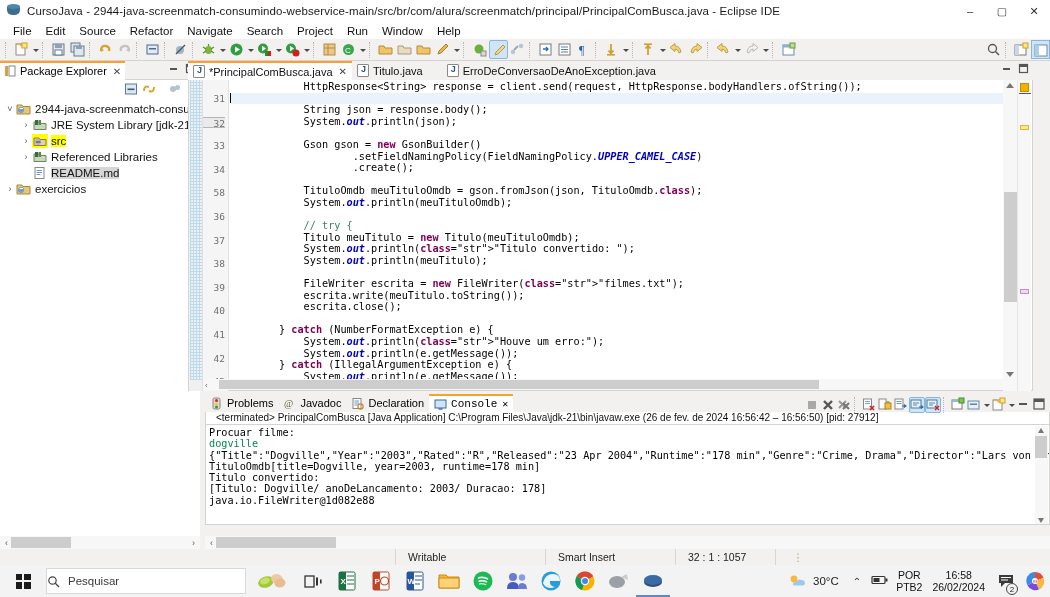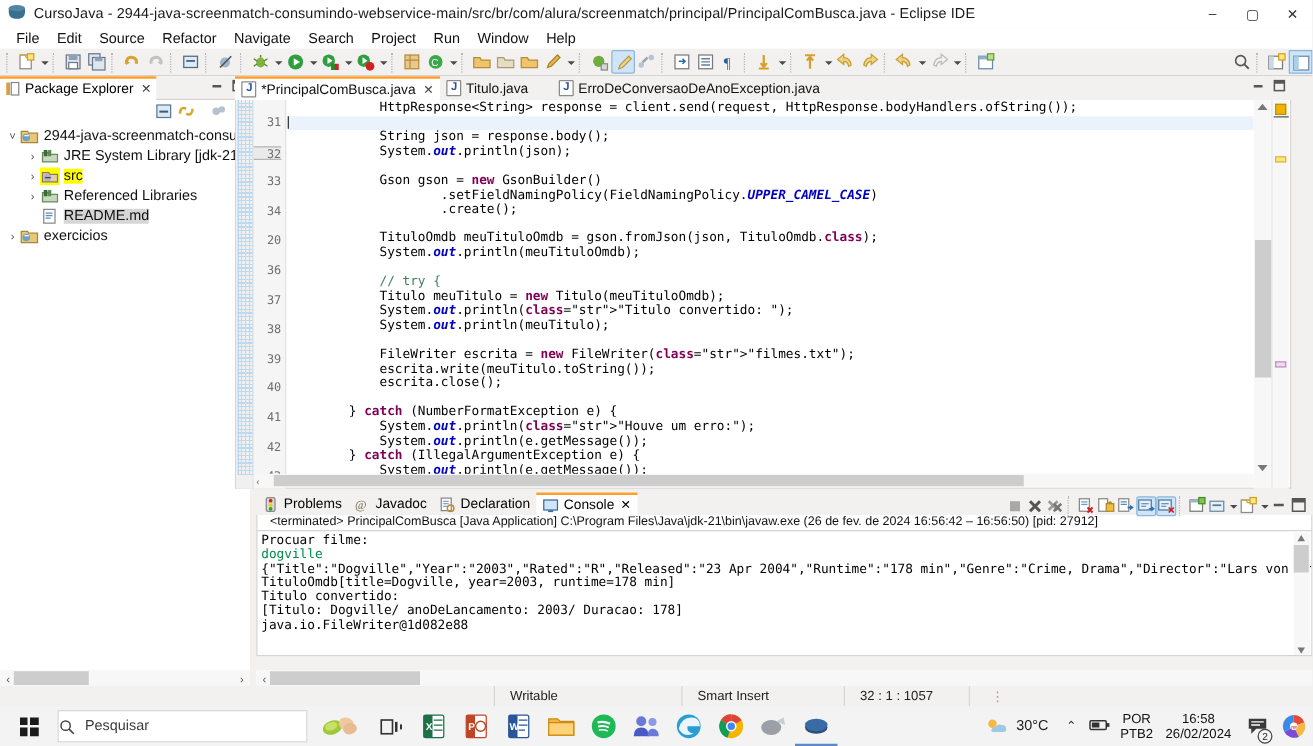--- a/index.html
+++ b/index.html
@@ -148,21 +148,21 @@
   .ed-vscroll { position:absolute; right:15px; top:0; width:14px; height:311px; background:#f7f7f7; }
   .ed-vthumb { position:absolute; right:15px; width:13px; background:#cdcdcd; }
   .ed-ovr { position:absolute; right:1px; top:0; width:14px; height:311px; background:#f7f7f7; border-left:1px solid #e6e6e6; }
   .ed-hscroll { position:absolute; left:14px; bottom:0; right:29px; height:11px; background:#f7f7f7; }
   .ed-hthumb { position:absolute; left:16px; bottom:1px; width:600px; height:9px; background:#cdcdcd; }
 
   
   .console { position:absolute; left:205px; top:333px; width:845px; height:142px; background:#f2f1f0; }
   .cons-tabrow { height:18px; display:flex; align-items:center; position:relative; }
   .cons-tab { display:flex; align-items:center; height:18px; padding:0 5px; font-size:11px; white-space:nowrap;justify-content:flex-end; }
-  .cons-tab.active { background:#fff; border-top:2px solid #ff9e2b; }
+  .cons-tab.active { background:#fff; border-top:2px solid #ff9e2b;font-family:Liberation Mono, monospace; }
   .cons-tab .ci { width:13px; height:13px; margin-right:4px; position:relative; flex:none; }
   .cons-tab .x { margin-left:5px; font-size:10px; }
   .cons-tools { position:absolute; right:2px; top:1px; display:flex; align-items:center; gap:0px; }
   .ctbtn { width:16px; height:16px; position:relative; }
   .ctbtn.on { background:#cfe4f7; border:1px solid #8ab6dd; border-radius:2px; }
 
   .cons-term {
     height:12px; background:#fff; font-size:10px; padding-left:10px; color:#111;
     white-space:nowrap; overflow:hidden; border-left:1px solid #d6d4d2; border-right:1px solid #d6d4d2;
   }
@@ -640,21 +640,21 @@
 
       <div class="codewrap">
         <div class="ed-marker">
           <div class="ed-markdots"></div>
         </div>
         <div class="gutter" id="gutter">
             <div class="gline">31</div>
             <div class="gline cur">32</div>
             <div class="gline">33</div>
             <div class="gline">34</div>
-            <div class="gline">20</div>
+            <div class="gline">58</div>
             <div class="gline">36</div>
             <div class="gline">37</div>
             <div class="gline">38</div>
             <div class="gline">39</div>
             <div class="gline">40</div>
             <div class="gline">41</div>
             <div class="gline">42</div>
             <div class="gline">43</div>
             <div class="gline">44</div>
             <div class="gline">45</div>

